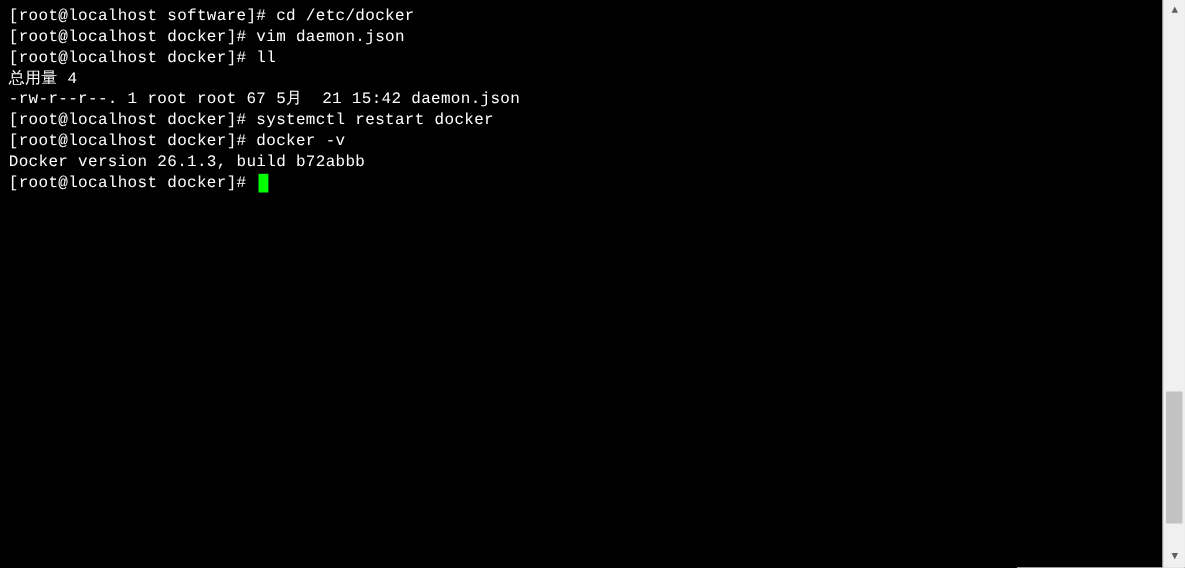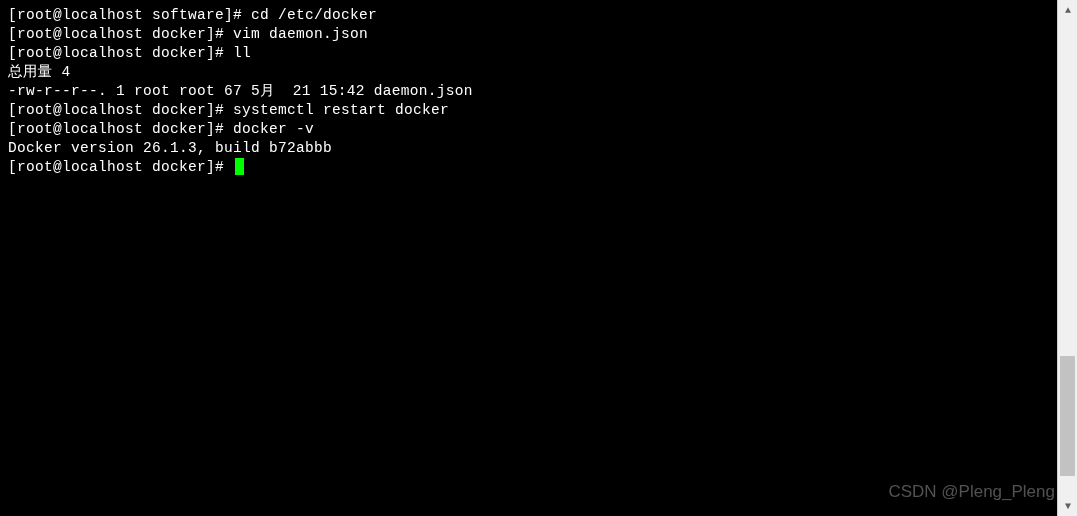--- a/index.html
+++ b/index.html
@@ -104,14 +104,13 @@
   <div class="terminal" id="terminal-body"><span class="term-line"><span>[root@localhost software]# </span><span>cd /etc/docker</span></span><span class="term-line"><span>[root@localhost docker]# </span><span>vim daemon.json</span></span><span class="term-line"><span>[root@localhost docker]# </span><span>ll</span></span><span class="term-line"><span>总用量 4</span></span><span class="term-line"><span>-rw-r--r--. 1 root root 67 5月  21 15:42 daemon.json</span></span><span class="term-line"><span>[root@localhost docker]# </span><span>systemctl restart docker</span></span><span class="term-line"><span>[root@localhost docker]# </span><span>docker -v</span></span><span class="term-line"><span>Docker version 26.1.3, build b72abbb</span></span><span class="term-line"><span>[root@localhost docker]# </span><span></span><span class="cursor"></span></span></div>
 
   <div class="scrollbar">
     <div class="scroll-arrow up">▲</div>
     <div class="scroll-track">
       <div class="scroll-thumb"></div>
     </div>
     <div class="scroll-arrow down">▼</div>
   </div>
 
-  <div class="watermark">CSDN @Pleng_Pleng</div>
 </div>
 
 </body></html>

